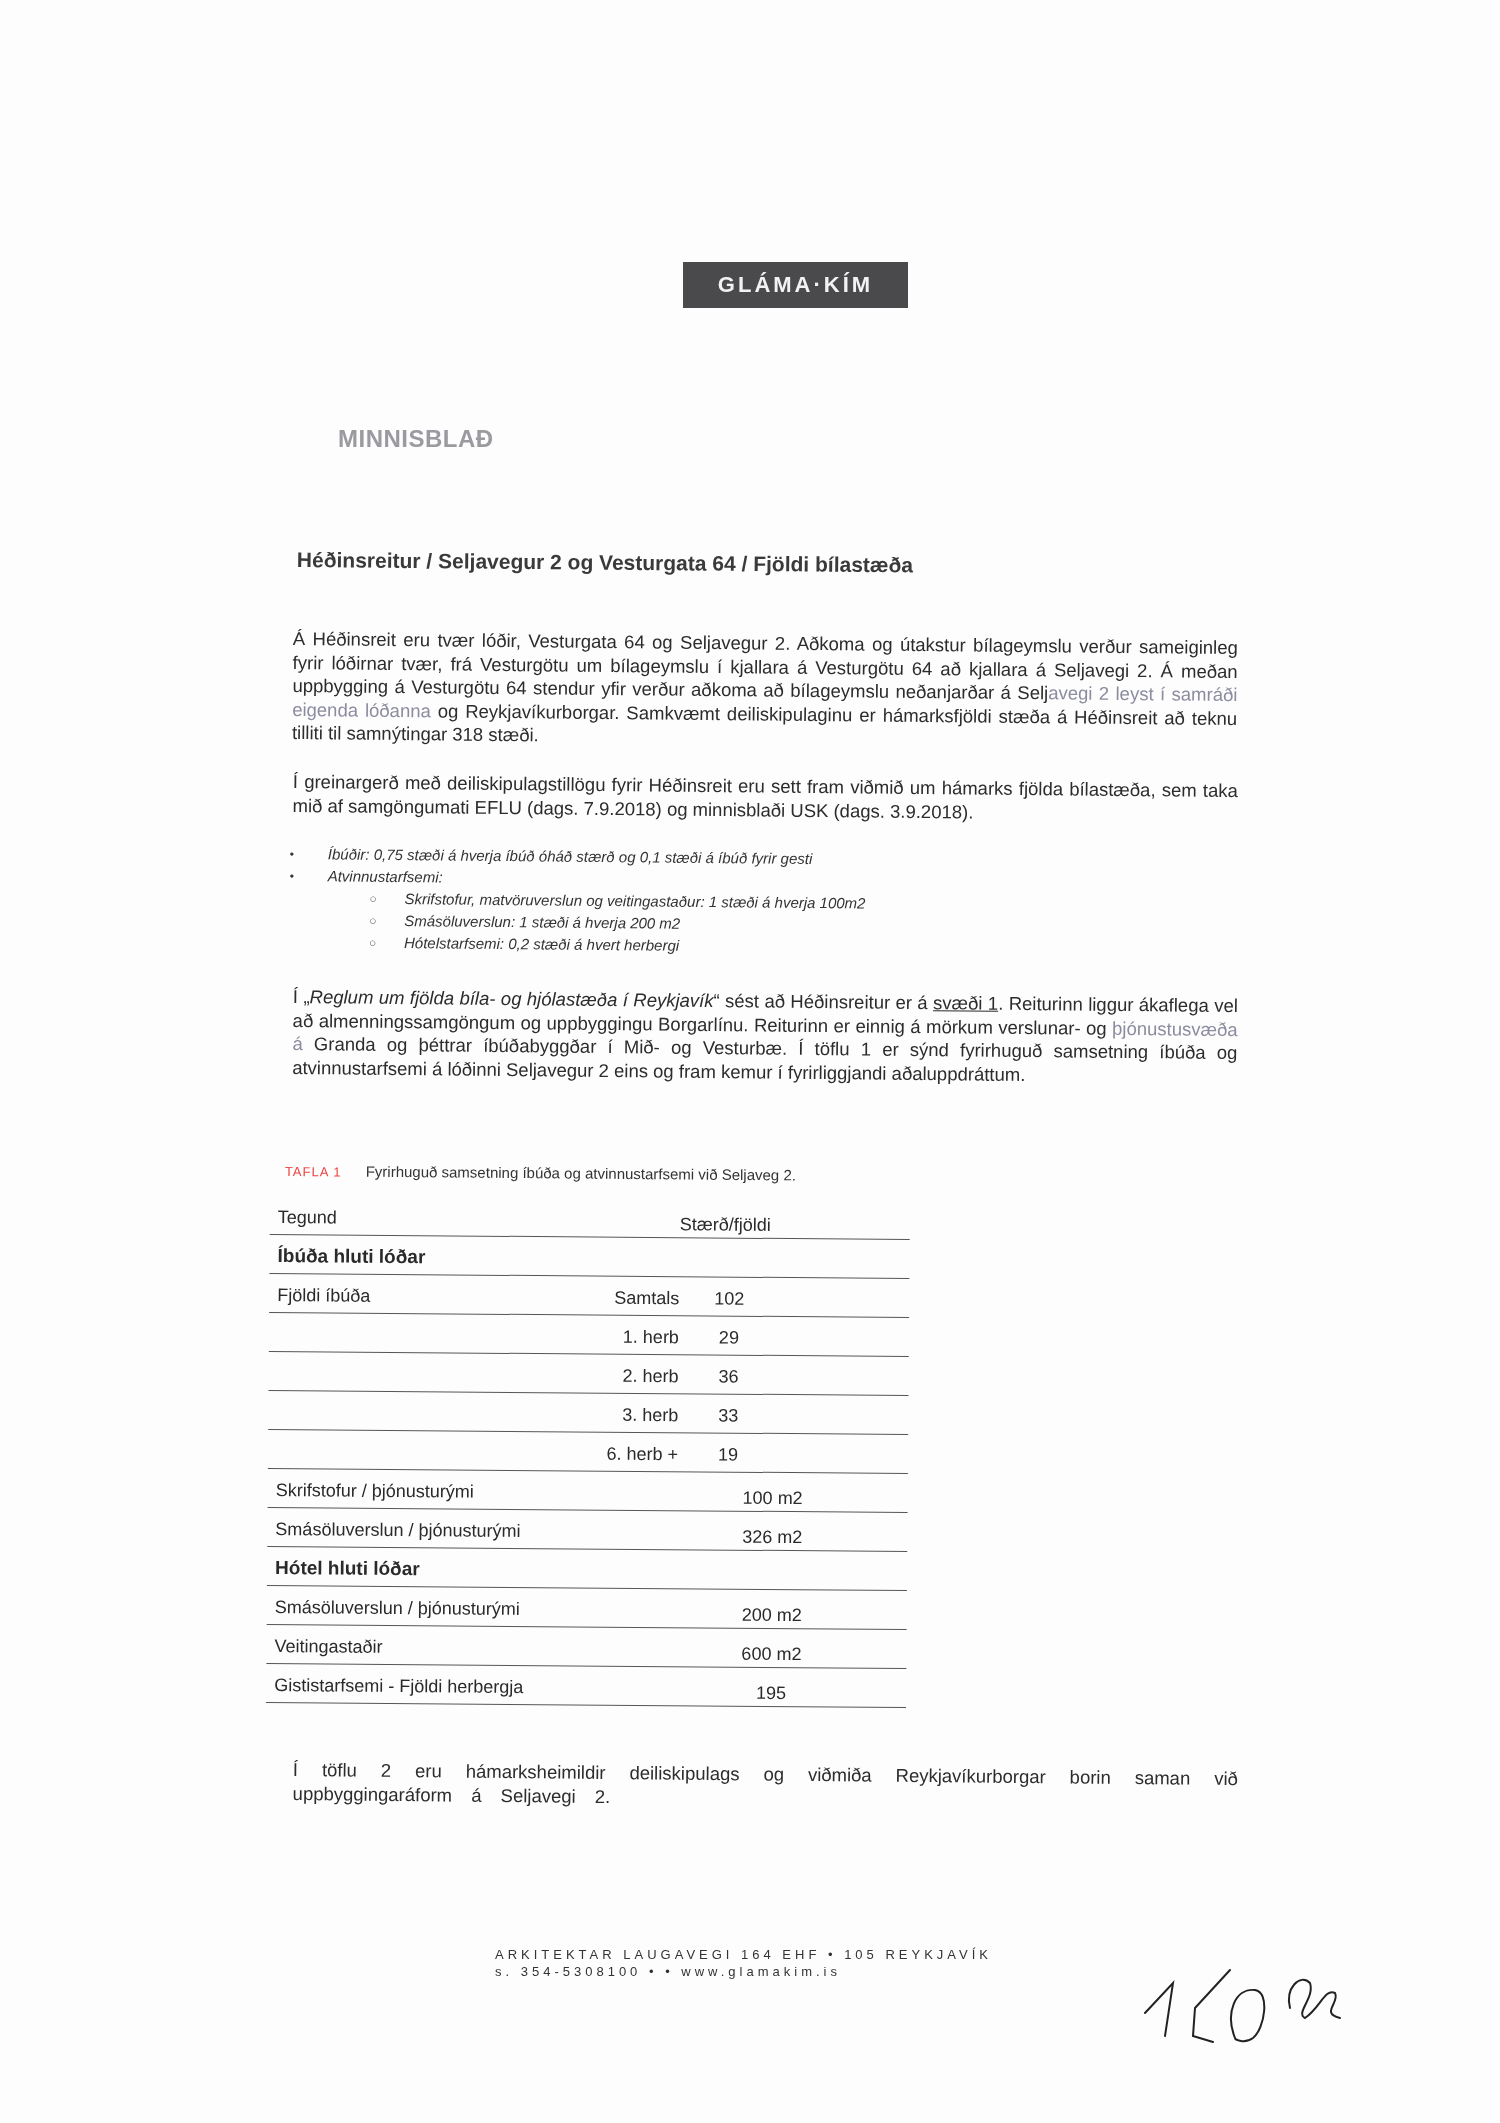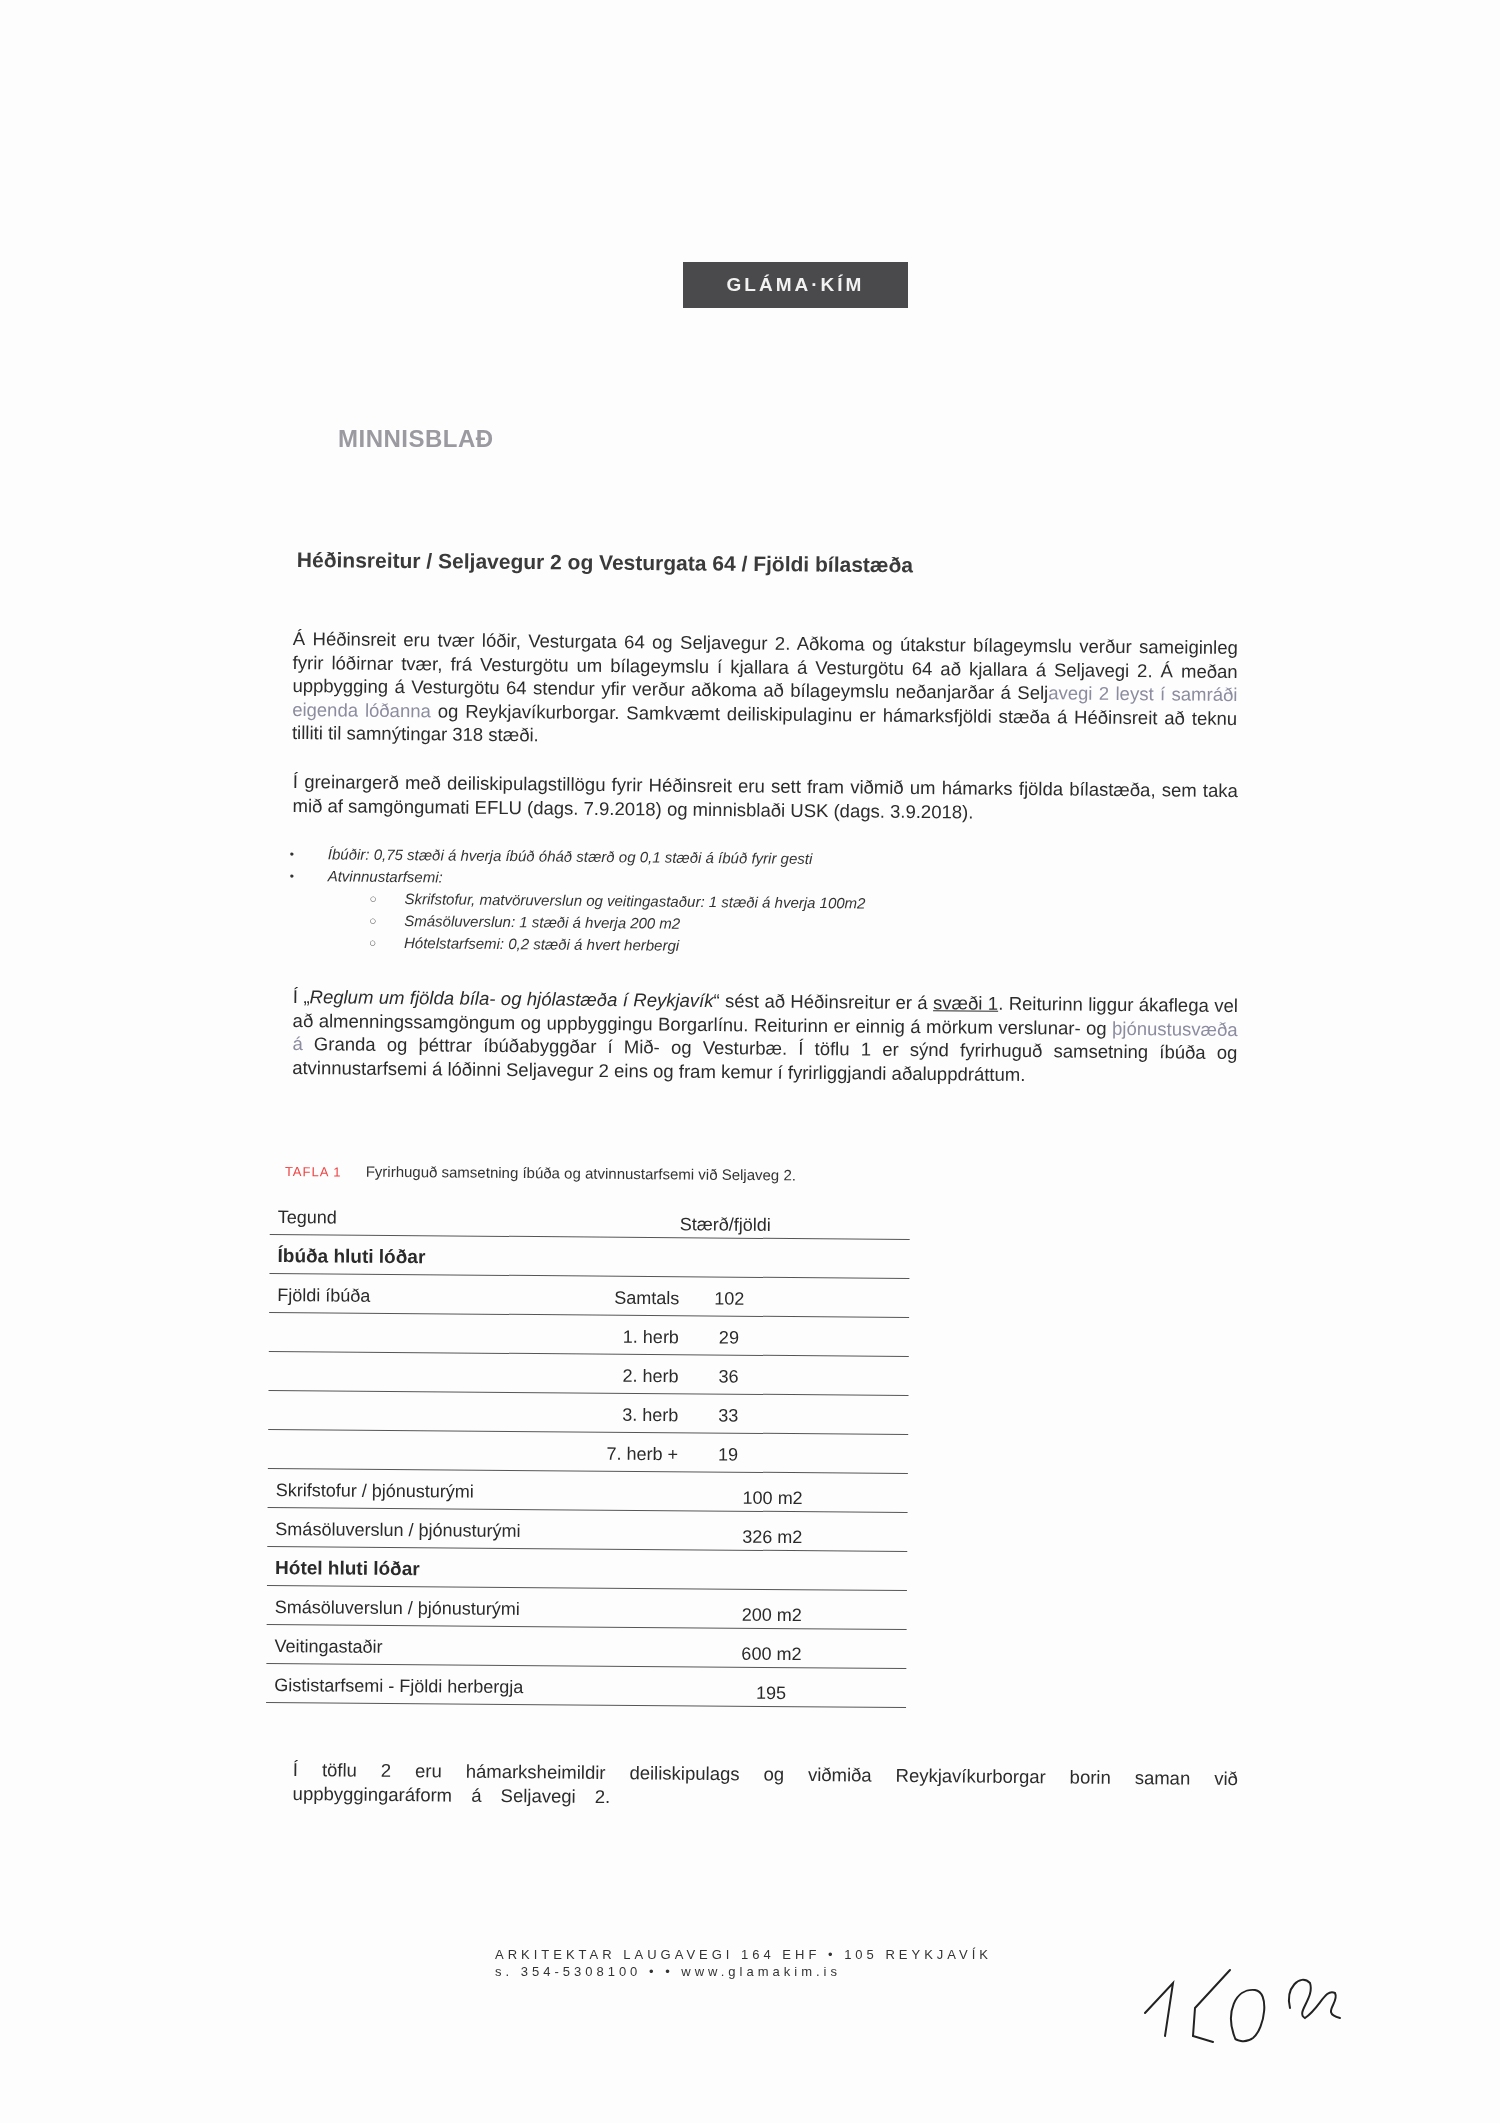--- a/index.html
+++ b/index.html
@@ -1,21 +1,21 @@
 <!DOCTYPE html>
 <html><head>
 <meta charset="utf-8">
 <style>
   html, body { margin: 0; padding: 0; background: #ffffff; }
   body { width: 1500px; height: 2123px; position: relative; overflow: hidden;
          font-family: "Liberation Sans", sans-serif; color: #2a2a2a; }
   .page { position: absolute; left: 0; top: 0; width: 1500px; height: 2123px; background: #fdfdfd; }
 
   .logo { position: absolute; left: 683px; top: 262px; width: 225px; height: 46px;
-          background: #4a4a4c; color: #f2f2f2; font-weight: bold; font-size: 19px;
+          background: #4a4a4c; color: #f2f2f2; font-weight: bold; font-size: 22px;
           letter-spacing: 3px; text-align: center; line-height: 46px; }
 
   .doc-kind { position: absolute; left: 306px; top: 425px; font-size: 24px; font-weight: bold;
               color: #9a9aa0; letter-spacing: 0.5px; margin-left: 32px; }
 
   .doc-title { position: absolute; left: 297px; top: 548px; font-size: 21px; font-weight: bold;
                color: #3a3a3a; transform: rotate(0.5deg); transform-origin: left top; }
 
   .para { position: absolute; left: 293px; width: 945px; font-size: 18.5px; line-height: 23.5px;
           text-align: justify; color: #2c2c2c; transform: rotate(0.55deg); transform-origin: left top; }
@@ -125,21 +125,21 @@
     </div>
     <div class="trow">
       <span class="c2">2. herb</span>
       <span class="c3">36</span>
     </div>
     <div class="trow">
       <span class="c2">3. herb</span>
       <span class="c3">33</span>
     </div>
     <div class="trow">
-      <span class="c2">7. herb +</span>
+      <span class="c2">6. herb +</span>
       <span class="c3">19</span>
     </div>
     <div class="trow">
       <span class="c1">Skrifstofur / þjónusturými</span>
       <span class="cv">100 m2</span>
     </div>
     <div class="trow">
       <span class="c1">Smásöluverslun / þjónusturými</span>
       <span class="cv">326 m2</span>
     </div>

